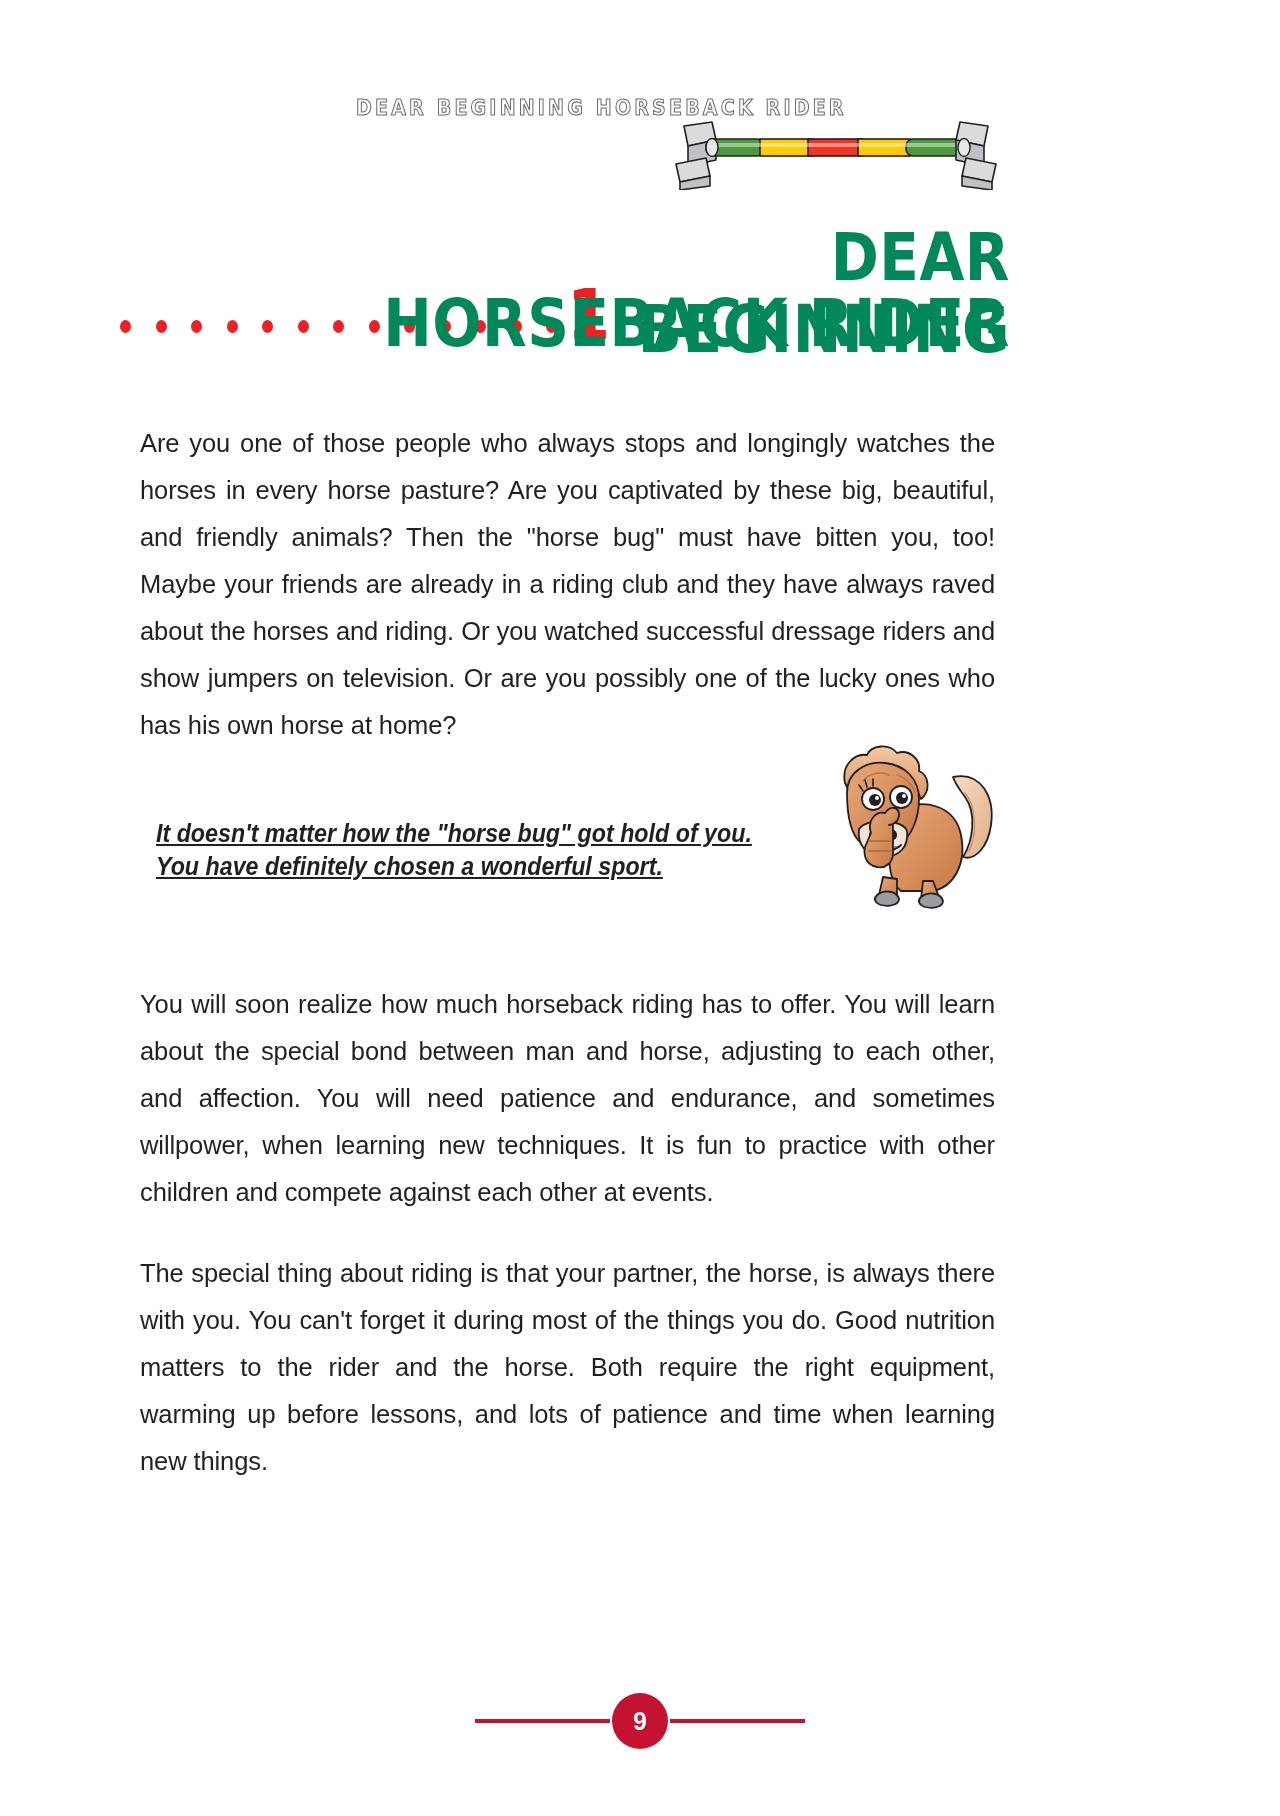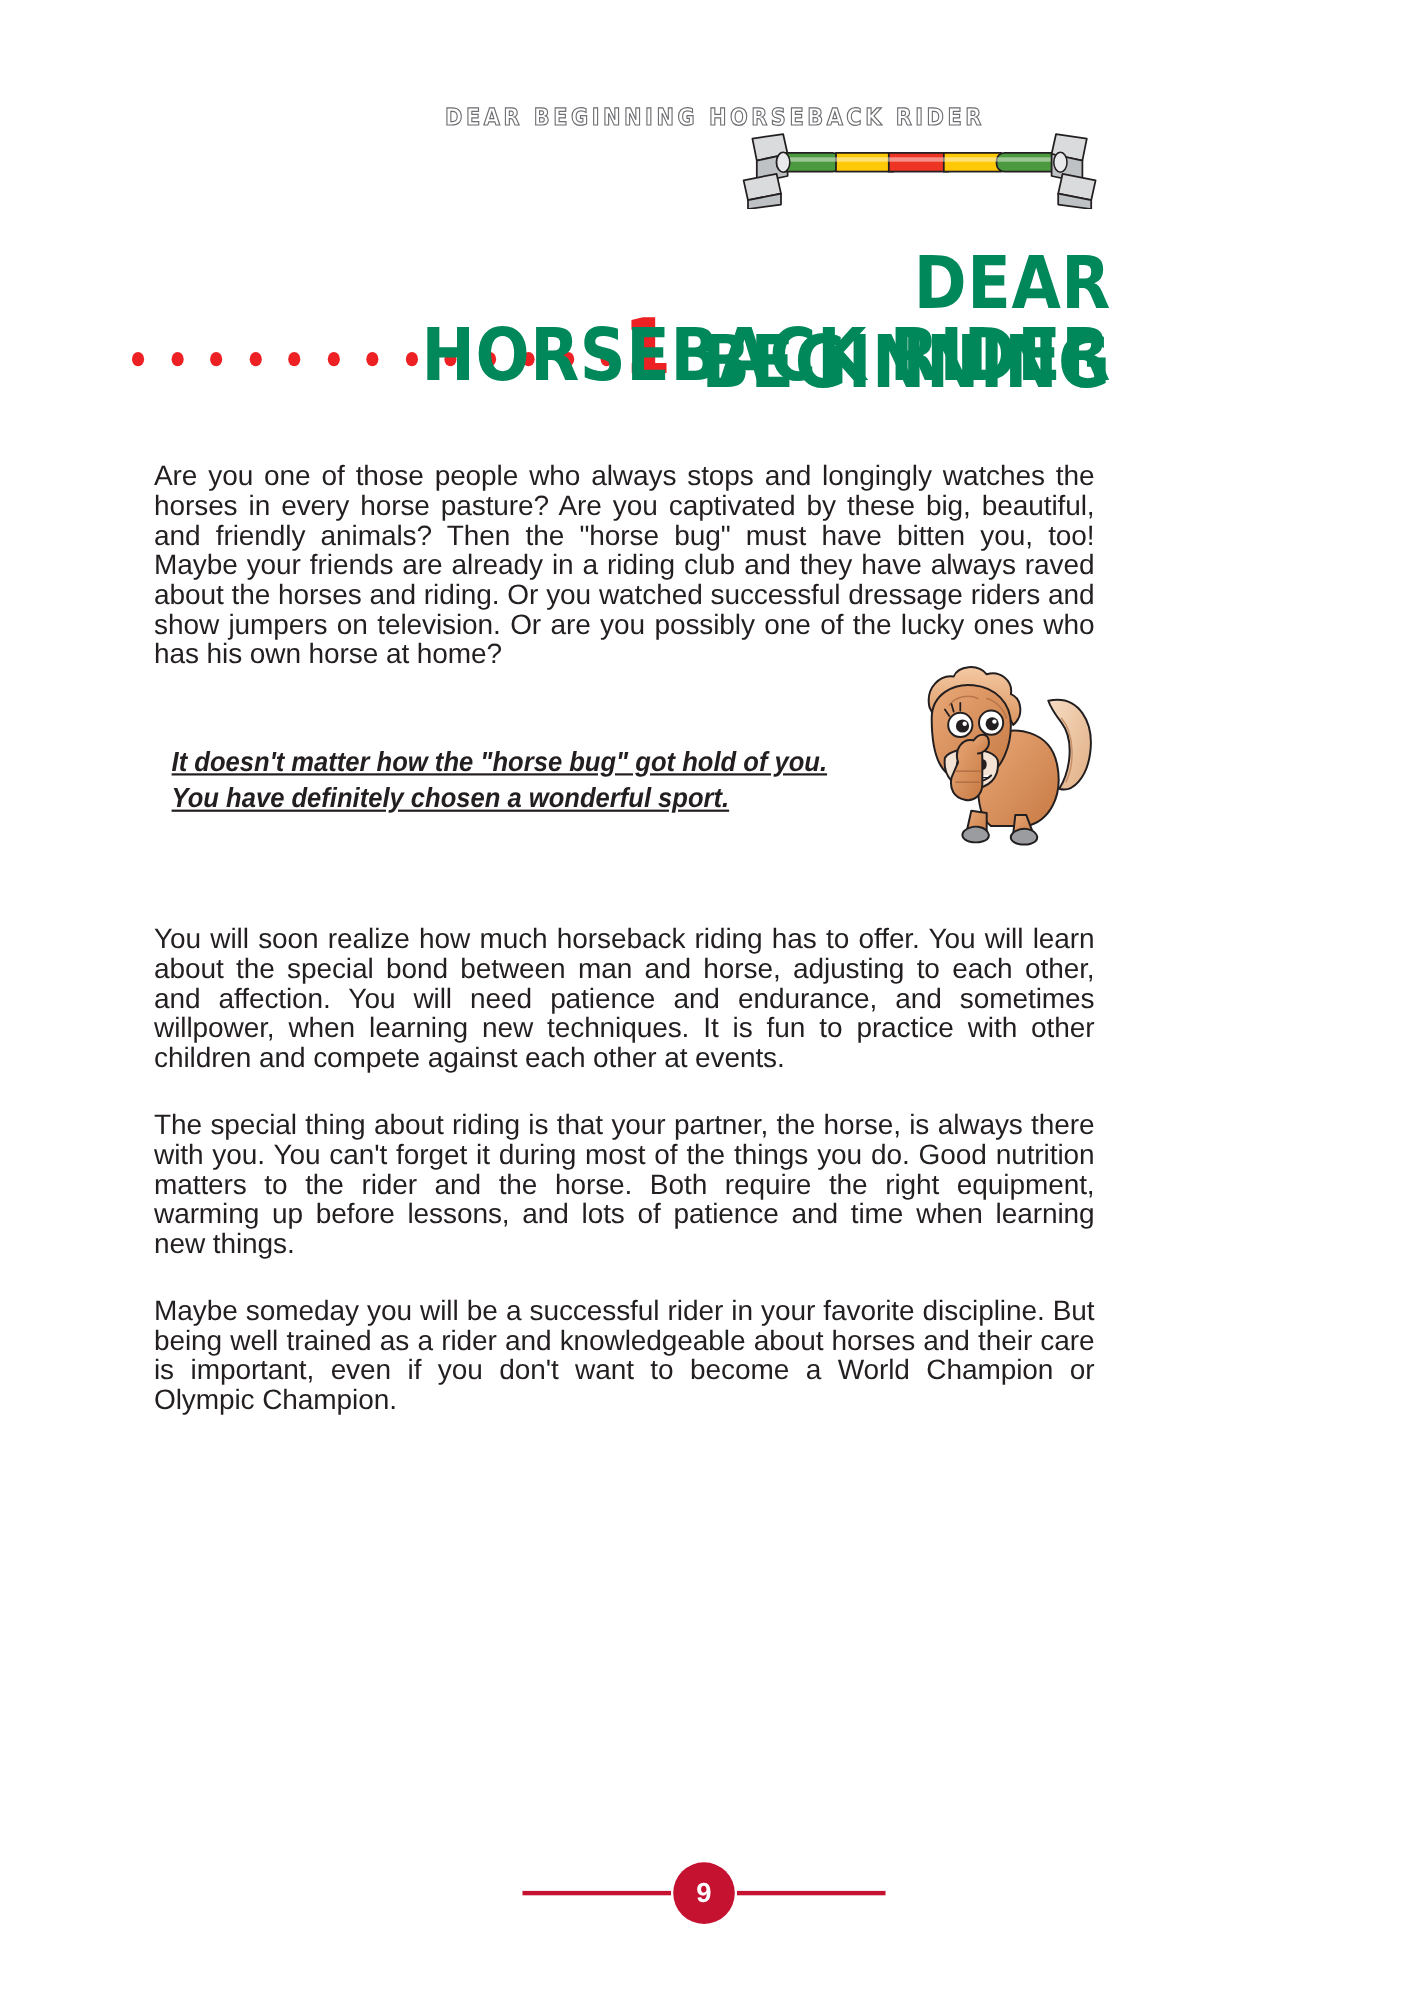--- a/index.html
+++ b/index.html
@@ -19,23 +19,23 @@
   .page {
     position: absolute;
     inset: 0;
     background: #ffffff;
   }
 
   
   .runhead {
     position: absolute;
     top: 96px;
-    right: 320px;
+    right: 304px;
     width: 620px;
-    text-align: center;
+    text-align: left;
     white-space: nowrap;
   }
   .runhead-text {
     font-family: "DejaVu Sans", sans-serif;
     font-size: 19px;
     font-weight: 700;
     letter-spacing: 3.2px;
     color: rgba(255,255,255,0);
     -webkit-text-stroke: 1px #6d6e71;
     text-transform: uppercase;
@@ -124,21 +124,21 @@
   .body-col {
     position: absolute;
     left: 140px;
     top: 420px;
     width: 855px;
   }
   p.para {
     margin: 0 0 34px 0;
     font-family: "Liberation Sans", sans-serif;
     font-size: 25.5px;
-    line-height: 27px;
+    line-height: 47px;
     text-align: justify;
     color: #231f20;
     letter-spacing: -0.1px;
   }
   p.para:last-child { margin-bottom: 0; }
 
   .pullquote {
     margin: 0;
     font-family: "Liberation Sans", sans-serif;
     font-style: italic;
@@ -326,21 +326,20 @@
                      C62 124 58 116 60 106 Z" fill="url(#coat)"></path>
             <path d="M80 72 C86 64 94 66 94 74 C94 80 88 84 84 84" fill="url(#coat)"></path>
             <path d="M64 100 L86 100 M64 110 L86 110" stroke="#A9683E" stroke-width="1.3" fill="none"></path>
           </g>
         </svg>
       </div>
     </div>
 
     <p class="para">You will soon realize how much horseback riding has to offer. You will learn about the special bond between man and horse, adjusting to each other, and affection. You will need patience and endurance, and sometimes willpower, when learning new techniques. It is fun to practice with other children and compete against each other at events.</p>
     <p class="para">The special thing about riding is that your partner, the horse, is always there with you. You can't forget it during most of the things you do. Good nutrition matters to the rider and the horse. Both require the right equipment, warming up before lessons, and lots of patience and time when learning new things.</p>
-    <p class="para">Maybe someday you will be a successful rider in your favorite discipline. But being well trained as a rider and knowledgeable about horses and their care is important, even if you don't want to become a World Champion or Olympic Champion.</p>
   </div>
 
   <div class="footer">
     <span class="foot-rule"></span>
     <span class="pagenum">9</span>
     <span class="foot-rule"></span>
   </div>
 
 </div>
 

